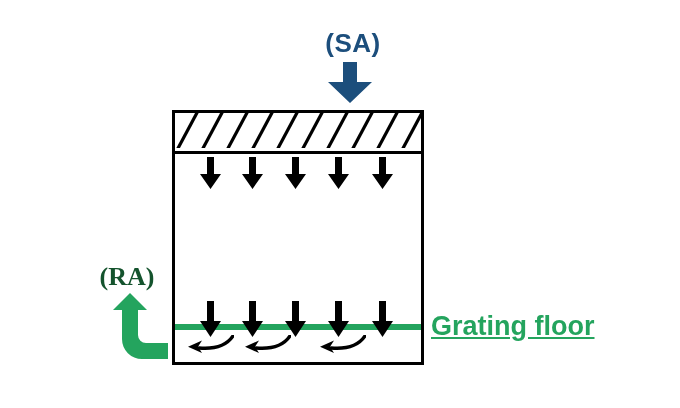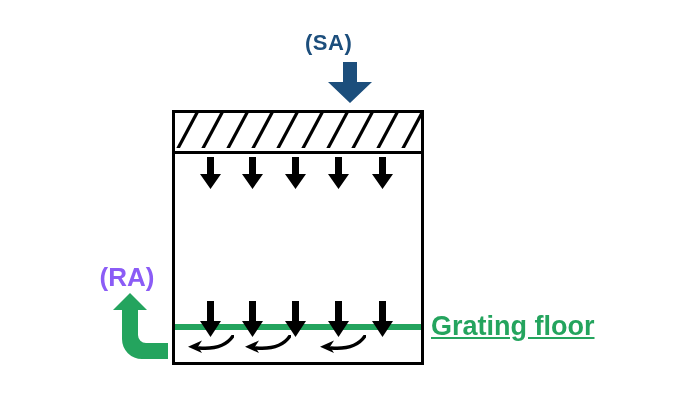--- a/index.html
+++ b/index.html
@@ -11,29 +11,31 @@
     font-family:"Liberation Sans", sans-serif;
   }
   .abs{position:absolute;}
   .label{
     font-weight:bold;
     white-space:nowrap;
     user-select:none;
   }
   .sa-label{
     left:305px;top:28px;width:96px;
-    font-size:22px;line-height:30px;
+    text-align:center;
+    font-size:26px;line-height:30px;
     color:#1c4e7c;
     letter-spacing:0.5px;
   }
   .ra-label{
     left:88px;top:263px;width:78px;
     text-align:center;
     font-size:26px;line-height:28px;
-    color:#8b5cf6;
+    color:#14532d;
+    font-family:Liberation Serif, serif;
   }
   .grating-label{
     left:431px;top:311px;
     font-size:27px;line-height:30px;
     color:#24a45e;
     text-decoration:underline;
   }
   .chamber{
     left:172px;top:110px;
     width:246px;height:249px;

